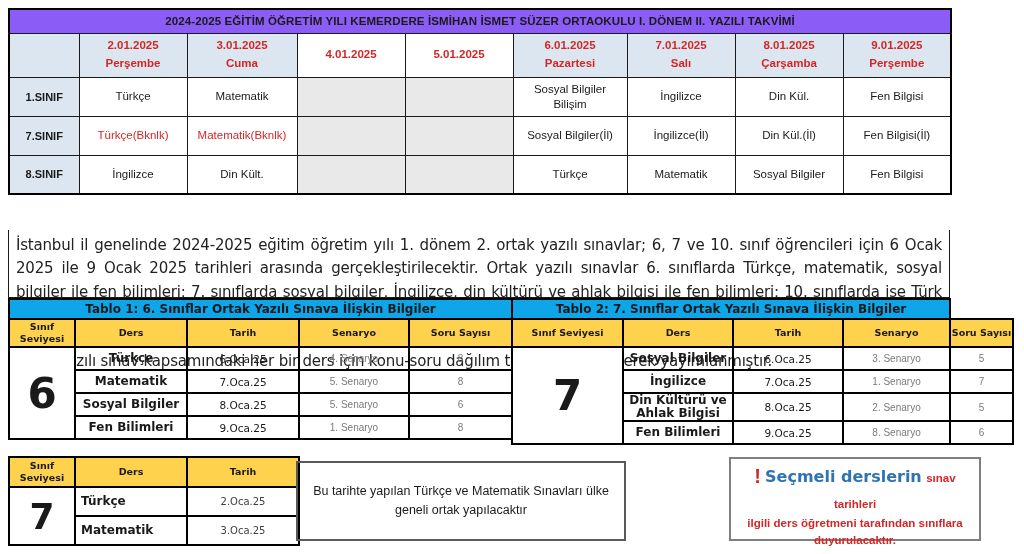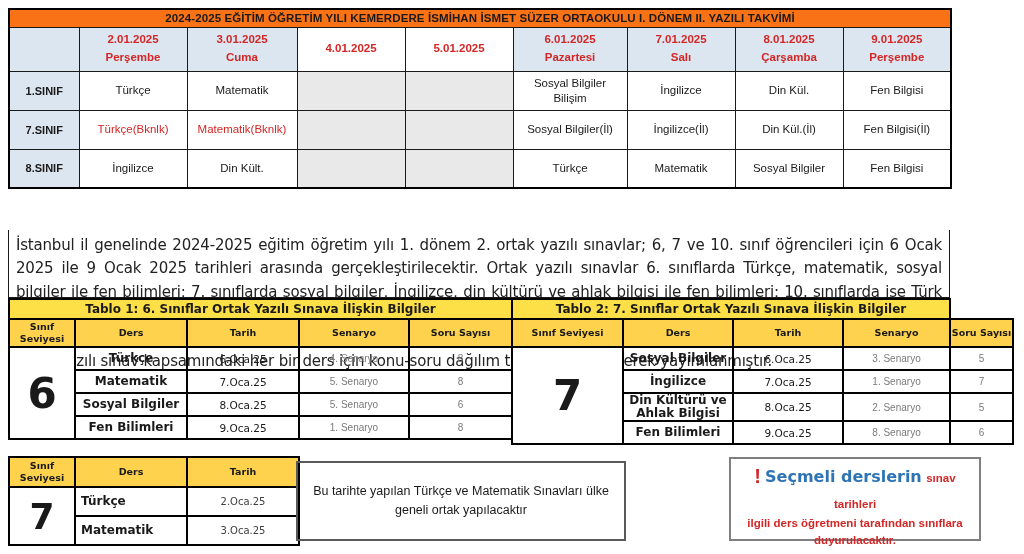--- a/index.html
+++ b/index.html
@@ -4,37 +4,37 @@
 <style>
   * { margin:0; padding:0; box-sizing:border-box; }
   html,body { width:1024px; height:554px; background:#fff; font-family:"Liberation Sans", sans-serif; color:#1a1a1a; }
   .abs { position:absolute; }
 
   
   table { border-collapse:collapse; table-layout:fixed; }
   .main-table { left:8px; top:8px; width:942px; }
   .main-table td, .main-table th { border:1px solid #1a1a1a; text-align:center; vertical-align:middle; white-space:pre-line; overflow:hidden; }
   .main-table { border:2px solid #000; }
-  .title-row td { background:#f97316; font-weight:bold; font-size:11.5px; height:18px; letter-spacing:.1px; }
+  .title-row td { background:#8b5cf6; font-weight:bold; font-size:11.5px; height:24px; letter-spacing:.1px; }
   .date-head { background:#dce6f1; height:44px; }
   .date-head .d1, .date-head .d2 { color:#d32626; font-weight:bold; font-size:11.5px; line-height:1.55; }
   .date-head.plain { background:#fff; }
   .rowlabel { background:#dce6f1; font-weight:bold; font-size:11px; }
   .main-table td.cell { background:#fff; font-size:11.5px; height:39px; line-height:1.3; }
   .main-table td.cell.shaded { background:#e9e9e9; }
   .main-table td.cell.redtext { color:#d32626; }
 
   
   .notice { left:8px; top:230px; width:942px; height:68px; border:1px solid #1a1a1a; border-top:none;
             font-size:15px; line-height:1.55; padding:4px 7px 2px 7px; text-align:justify; color:#222;
             font-family:"DejaVu Sans", sans-serif; letter-spacing:-0.2px; }
 
   
   .info-table td, .info-table th { border:2px solid #000; text-align:center; vertical-align:middle; white-space:pre-line; overflow:hidden; }
-  .tablo-title { background:#fde047; font-family:"DejaVu Sans", sans-serif; font-weight:bold; font-size:12px; height:20px; }
+  .tablo-title { background:#0ea5e9; font-family:"DejaVu Sans", sans-serif; font-weight:bold; font-size:12px; height:20px; }
   .ghost { border:none !important; background:transparent; }
   .yhead { background:#ffd24d; font-family:"DejaVu Sans", sans-serif; font-weight:bold; font-size:9.5px; line-height:1.3; height:28px; }
   .level-cell { background:#fff; font-family:"DejaVu Sans", sans-serif; font-weight:bold; font-size:42px; }
   .ders-cell { font-family:"DejaVu Sans", sans-serif; font-weight:bold; font-size:12px; line-height:1.1; }
   .tarih-cell { font-family:"DejaVu Sans", sans-serif; font-weight:normal; font-size:10.5px; }
   .sen-cell, .soru-cell { font-size:10px; color:#7a7a7a; }
   .t1 { left:8px; top:298px; width:503px; }
   .t2 { left:511px; top:298px; width:501px; }
   .t1 tr.data, .t2 tr.data { height:23px; }
 

